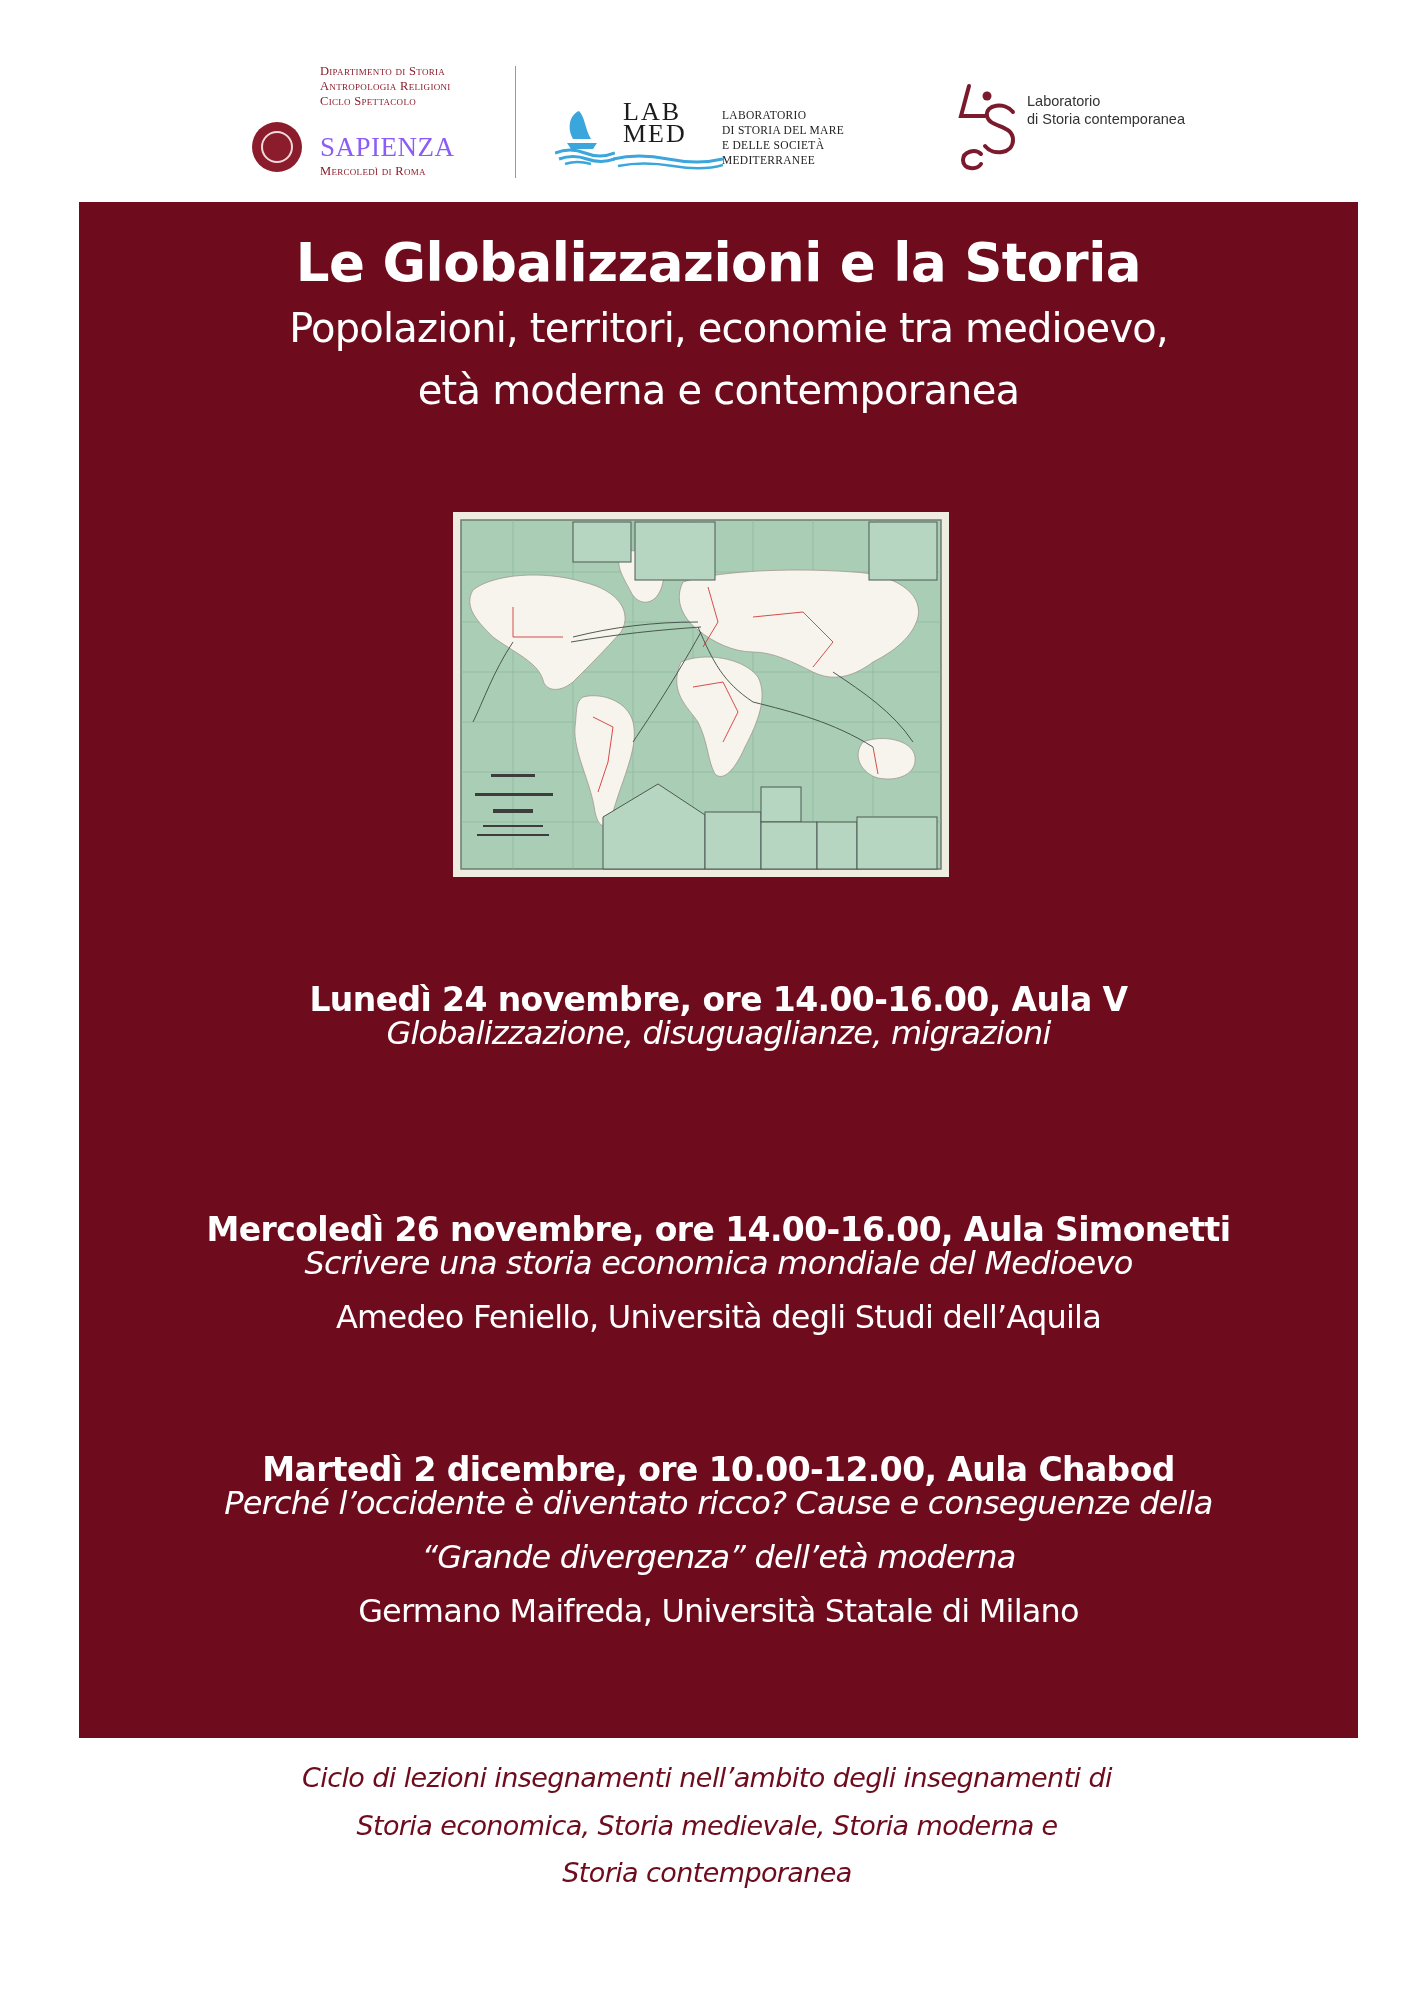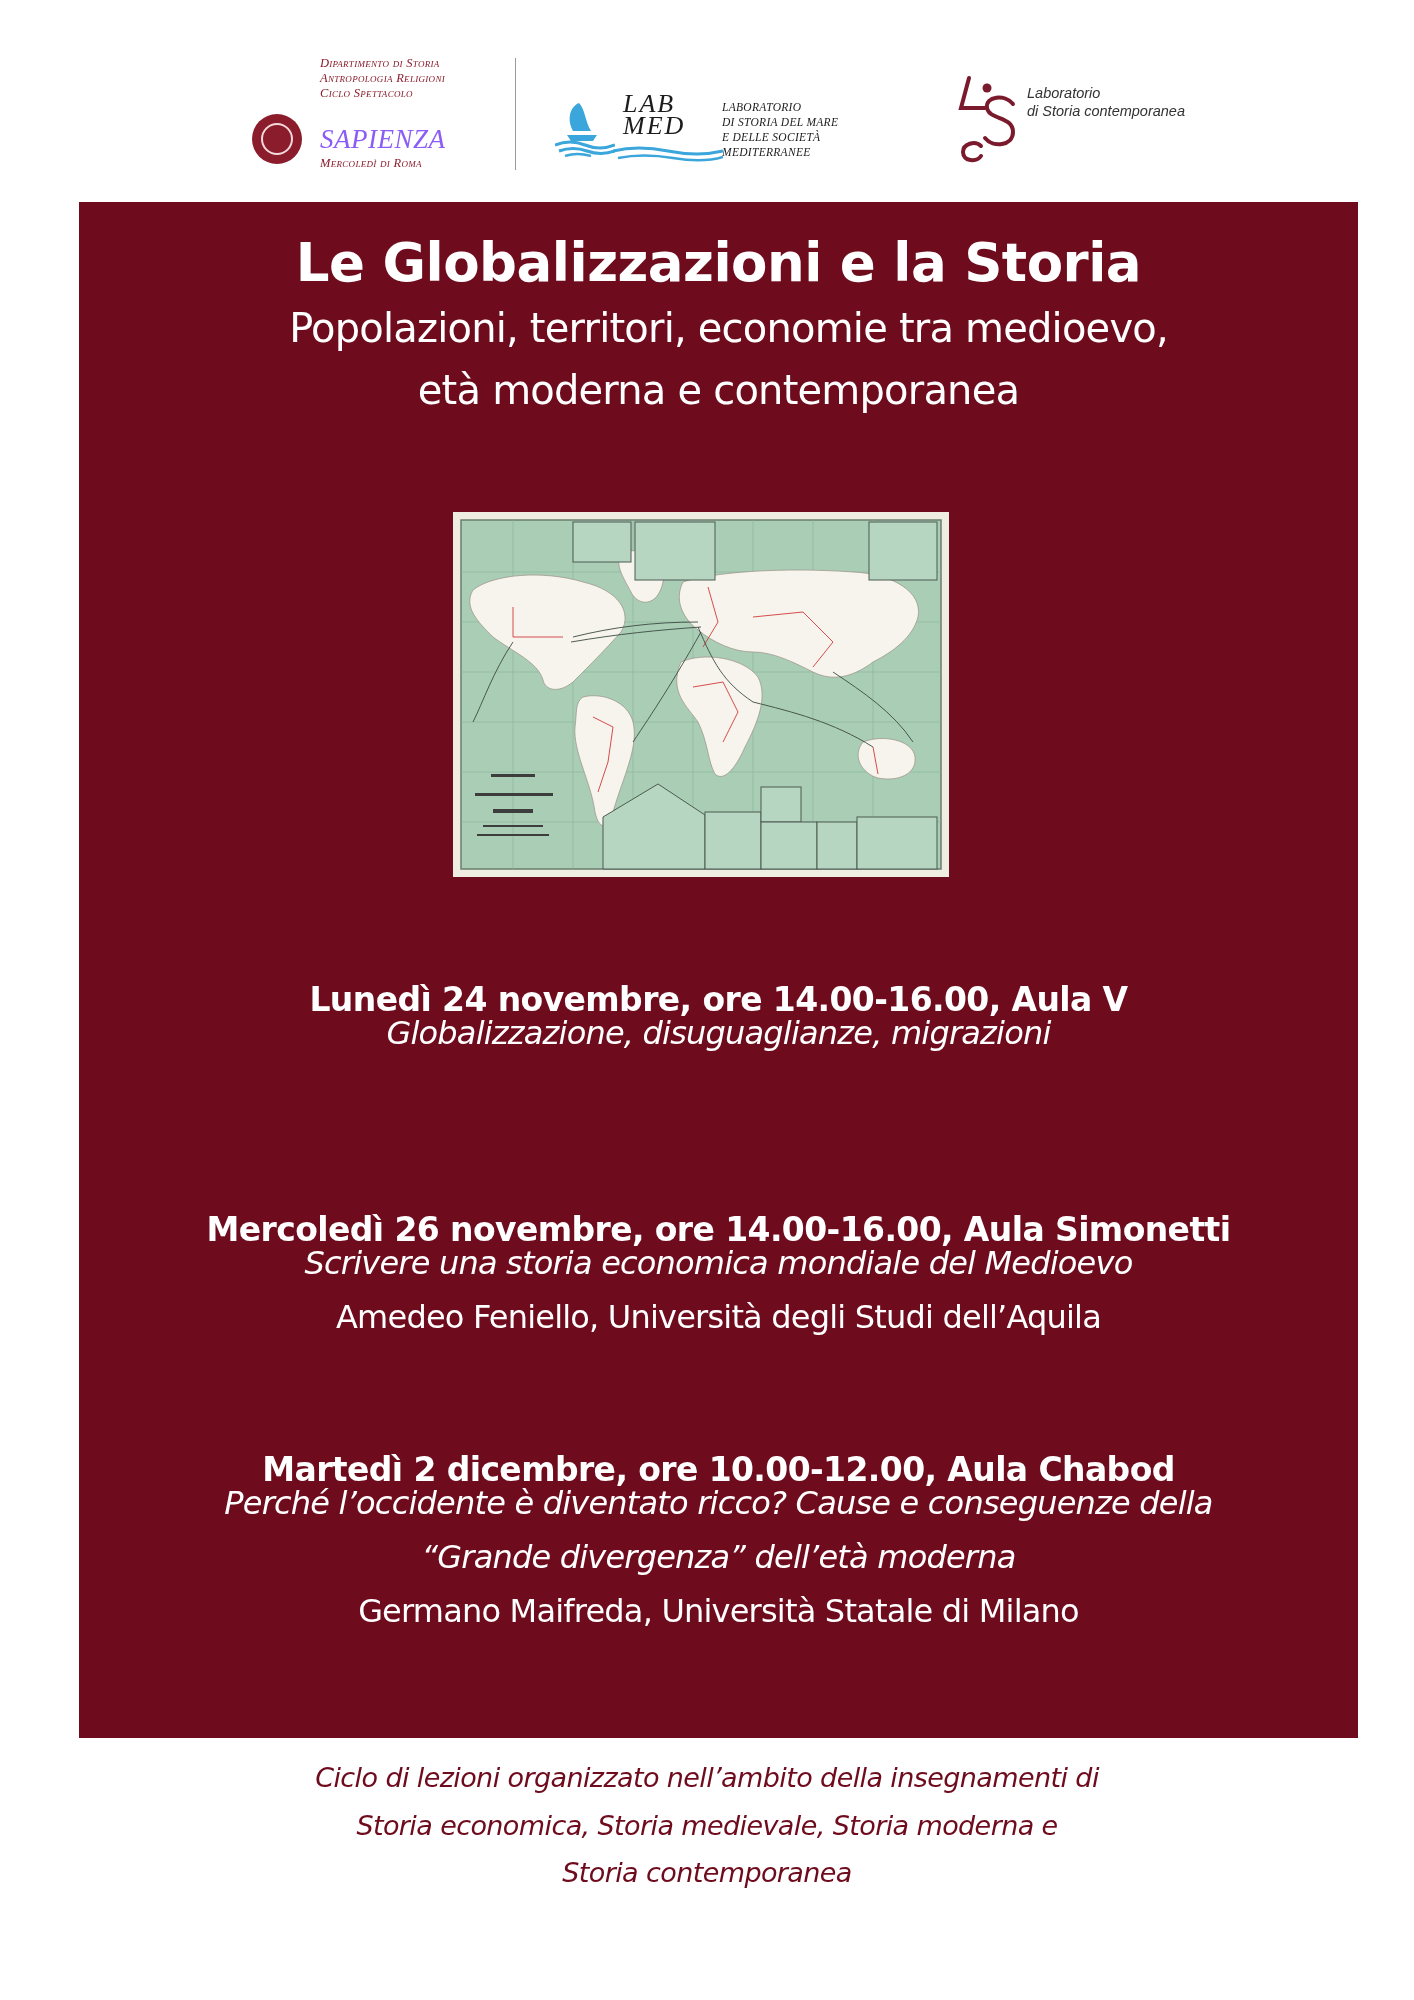--- a/index.html
+++ b/index.html
@@ -1,20 +1,20 @@
 <!DOCTYPE html>
 <html><head>
 <meta charset="utf-8">
 <style>
   html, body { margin: 0; padding: 0; background: #ffffff; }
   body { width: 1414px; height: 2000px; position: relative; overflow: hidden;
          font-family: "DejaVu Sans", "Liberation Sans", sans-serif; }
 
   
-  .header { position: absolute; left: 0; top: 8px; width: 1414px; height: 180px; font-style: italic; }
+  .header { position: absolute; left: 0; top: 16px; width: 1414px; height: 180px; }
   .sapienza { position: absolute; left: 250px; top: 48px; width: 250px; height: 120px; }
   .dept-lines { position: absolute; left: 70px; top: 0; font-family: "Liberation Serif", serif;
                 color: #8a1c2b; font-size: 12.5px; line-height: 15px; letter-spacing: 0.3px; font-variant: small-caps; }
   .seal { position: absolute; left: 2px; top: 58px; width: 50px; height: 50px; border-radius: 50%;
           background: #8a1c2b; }
   .seal::after { content: ""; position: absolute; left: 9px; top: 9px; width: 28px; height: 28px;
                  border-radius: 50%; border: 2px solid #f3d9dc; }
   .sap-word { position: absolute; left: 70px; top: 68px; font-family: "Liberation Serif", serif;
               color: #8b5cf6; font-size: 27px; letter-spacing: 0.5px; }
   .sap-sub { position: absolute; left: 70px; top: 100px; font-family: "Liberation Serif", serif;
@@ -191,15 +191,15 @@
   <div class="center ev-head" style="top:988px">Mercoledì 26 novembre, ore 14.00-16.00, Aula Simonetti</div>
   <div class="center ev-topic" style="top:1042px">Scrivere una storia economica mondiale del Medioevo</div>
   <div class="center ev-author" style="top:1096px">Amedeo Feniello, Università degli Studi dell’Aquila</div>
 
   <div class="center ev-head" style="top:1228px">Martedì 2 dicembre, ore 10.00-12.00, Aula Chabod</div>
   <div class="center ev-topic" style="top:1282px">Perché l’occidente è diventato ricco? Cause e conseguenze della</div>
   <div class="center ev-topic" style="top:1336px">“Grande divergenza” dell’età moderna</div>
   <div class="center ev-author" style="top:1390px">Germano Maifreda, Università Statale di Milano</div>
 </div>
 
-<div class="footer" style="top:1762px">Ciclo di lezioni organizzato nell’ambito della insegnamenti di</div>
+<div class="footer" style="top:1762px">Ciclo di lezioni insegnamenti nell’ambito degli insegnamenti di</div>
 <div class="footer" style="top:1810px">Storia economica, Storia medievale, Storia moderna e</div>
 <div class="footer" style="top:1857px">Storia contemporanea</div>
 
 </body></html>

